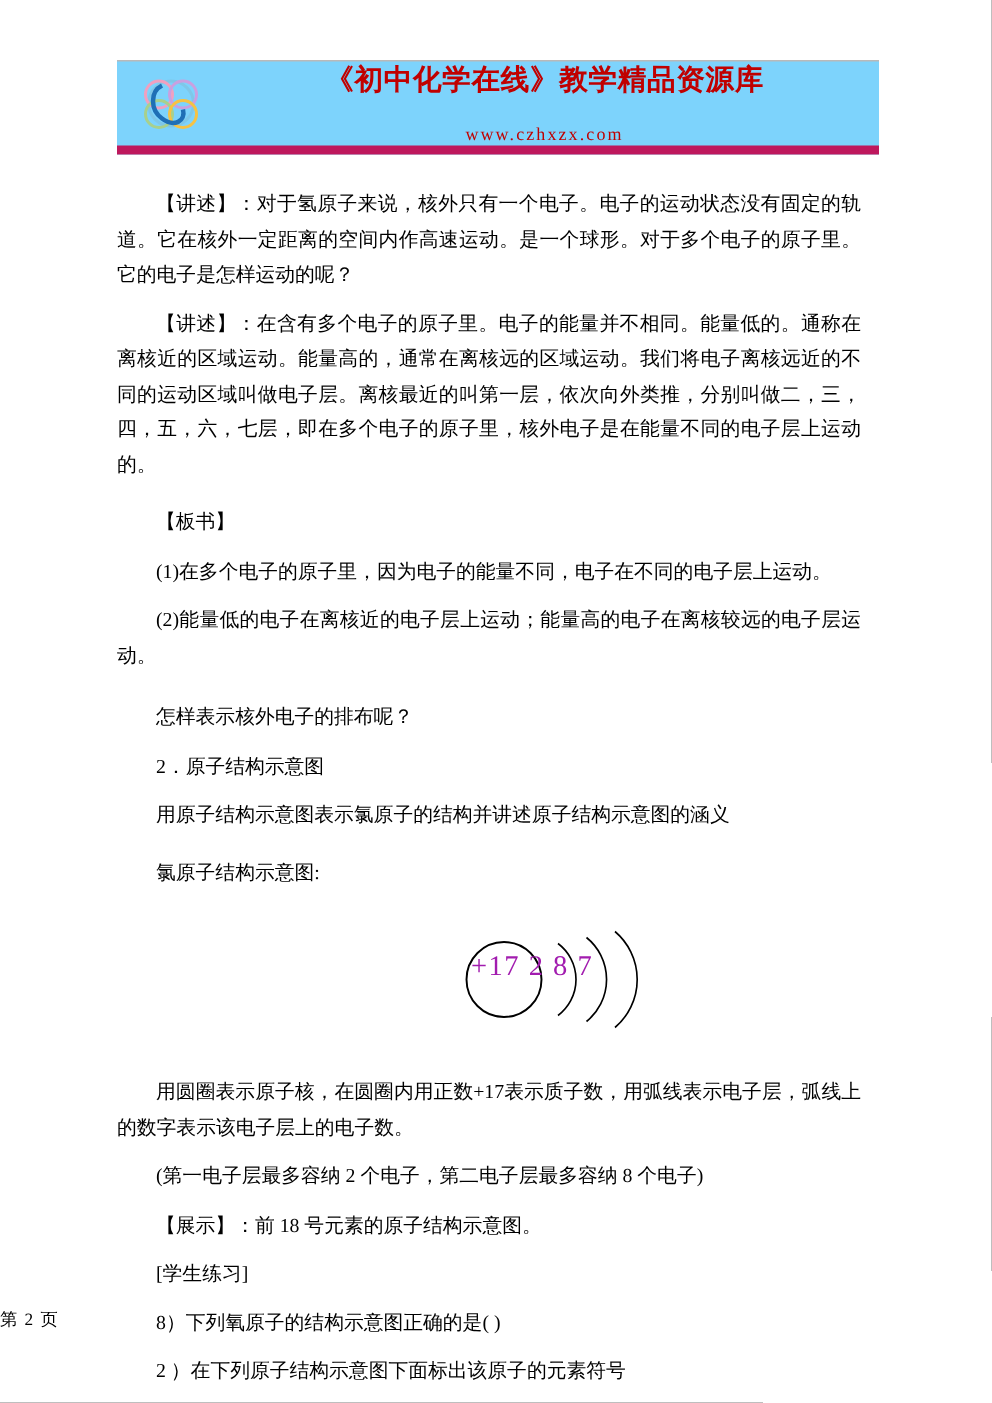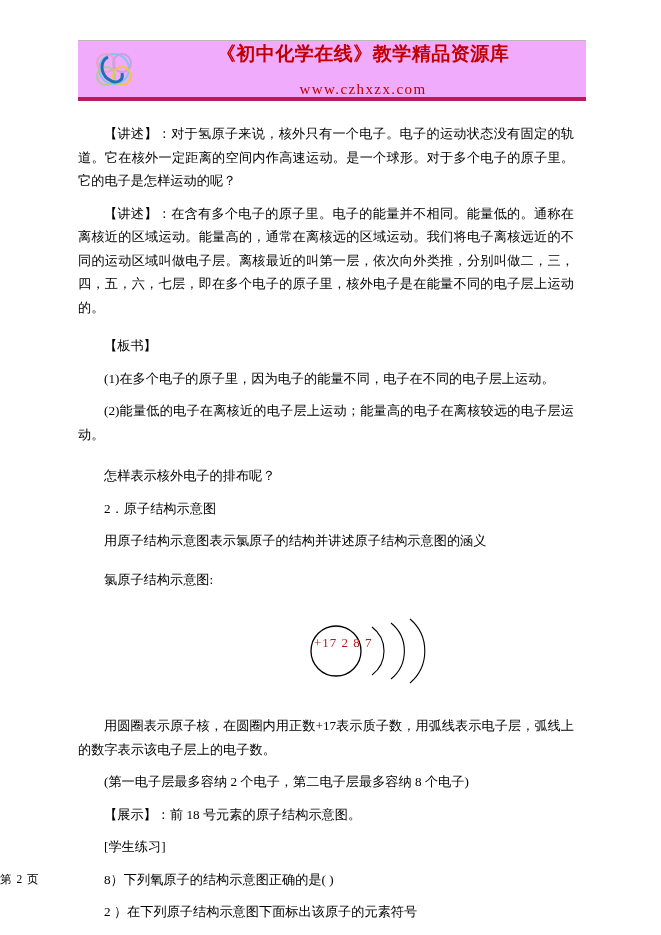--- a/index.html
+++ b/index.html
@@ -24,22 +24,22 @@
     top: 0;
     width: 508px;
     height: 935px;
   }
   
   .banner {
     position: relative;
     margin-top: 40px;
     height: 56px;
     border-top: 1px solid #b9b9b9;
-    border-bottom: 4px solid #be185d;
-    background: #f0abfc;
+    border-bottom: 6px solid #be185d;
+    background: #7dd3fc;
     display: flex;
     align-items: center;
     overflow: hidden;
   }
   .banner-logo {
     width: 72px;
     height: 52px;
     flex: 0 0 72px;
     position: relative;
   }
@@ -53,21 +53,21 @@
     font-family: "DejaVu Serif", serif;
     font-weight: bold;
     font-size: 19px;
     color: #c00000;
     letter-spacing: 0.5px;
     line-height: 24px;
     white-space: nowrap;
   }
   .banner-sub {
     font-family: "Liberation Serif", serif;
-    font-size: 15px;
+    font-size: 12px;
     color: #c00000;
     letter-spacing: 1.4px;
     line-height: 15px;
     margin-top: 17px;
   }
   
   .body-block {
     margin-top: 12px;
     font-size: 13.2px;
     line-height: 23.5px;
@@ -95,23 +95,23 @@
     top: 6px;
     width: 190px;
     height: 96px;
   }
   .atom svg { display: block; }
   .atom-label {
     position: absolute;
     left: 236px;
     top: 34px;
     font-family: "Liberation Serif", serif;
-    font-size: 13px;
+    font-size: 19px;
     letter-spacing: 1px;
-    color: #b91c1c;
+    color: #a21caf;
     white-space: nowrap;
   }
   
   .page-num {
     position: absolute;
     left: 0;
     right: 0;
     bottom: 48px;
     font-size: 11.5px;
     color: #000;

